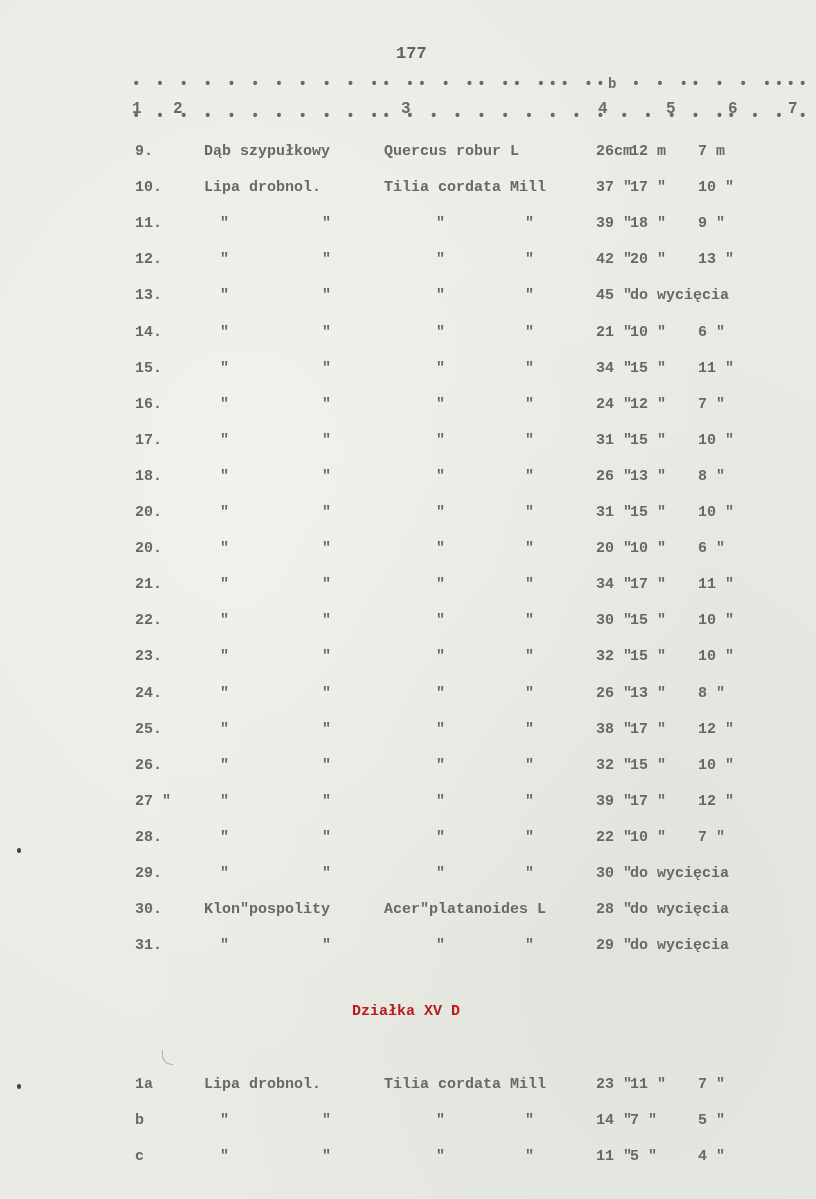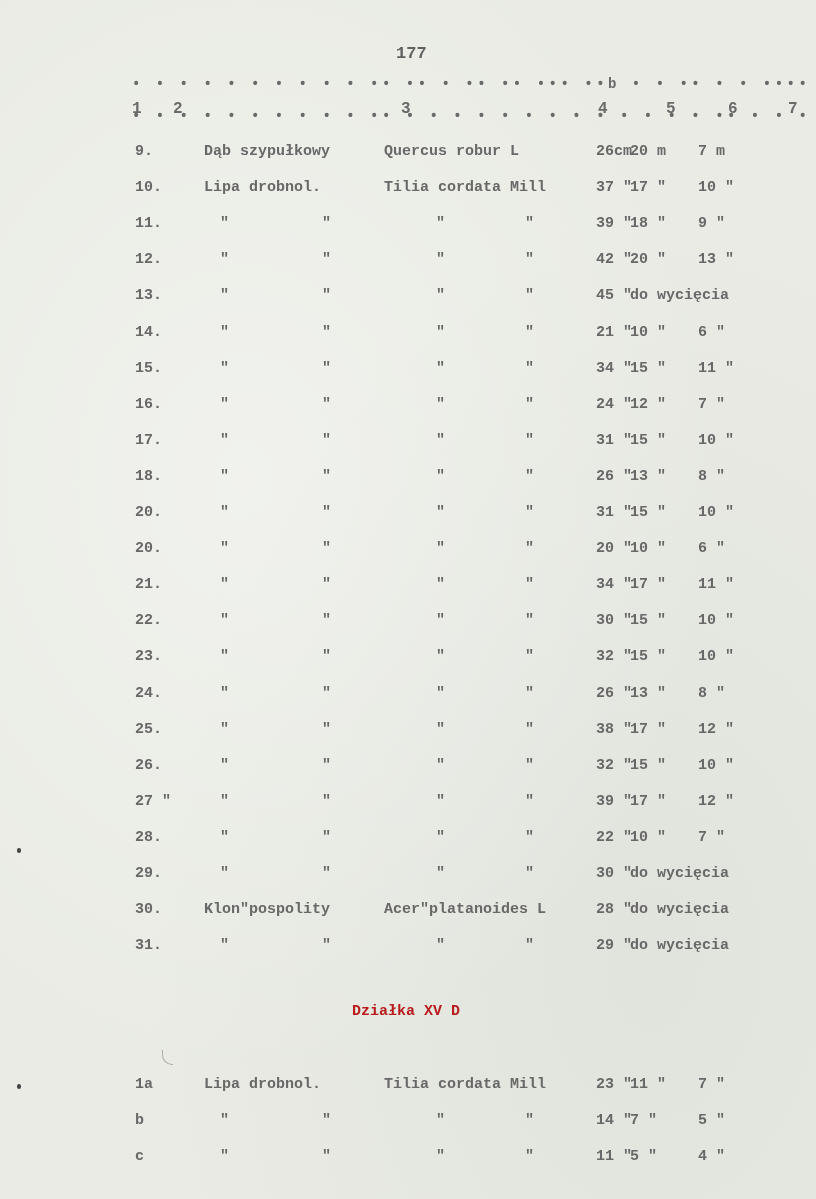--- a/index.html
+++ b/index.html
@@ -64,21 +64,21 @@
   <span class="colnum" style="left:772px">7</span>
 
   <div class="dotline bottom">• • • • • • • • • • •• • • • • • • • • • • • • • •• • • • • • • •• • • • • •• • •</div>
 
   <div id="table">
       <div class="row" style="top: 143px;">
         <span class="c-no">9.</span>
         <span class="c-pl">Dąb szypułkowy</span>
         <span class="c-lat">Quercus robur L</span>
         <span class="c-circ">26cm</span>
-        <span class="c-h1">20 m</span>
+        <span class="c-h1">12 m</span>
         <span class="c-h2">7  m</span>
       </div>
       <div class="row" style="top: 179.1px;">
         <span class="c-no">10.</span>
         <span class="c-pl">Lipa drobnol.</span>
         <span class="c-lat">Tilia cordata Mill</span>
         <span class="c-circ">37 "</span>
         <span class="c-h1">17 "</span>
         <span class="c-h2">10 "</span>
       </div>

